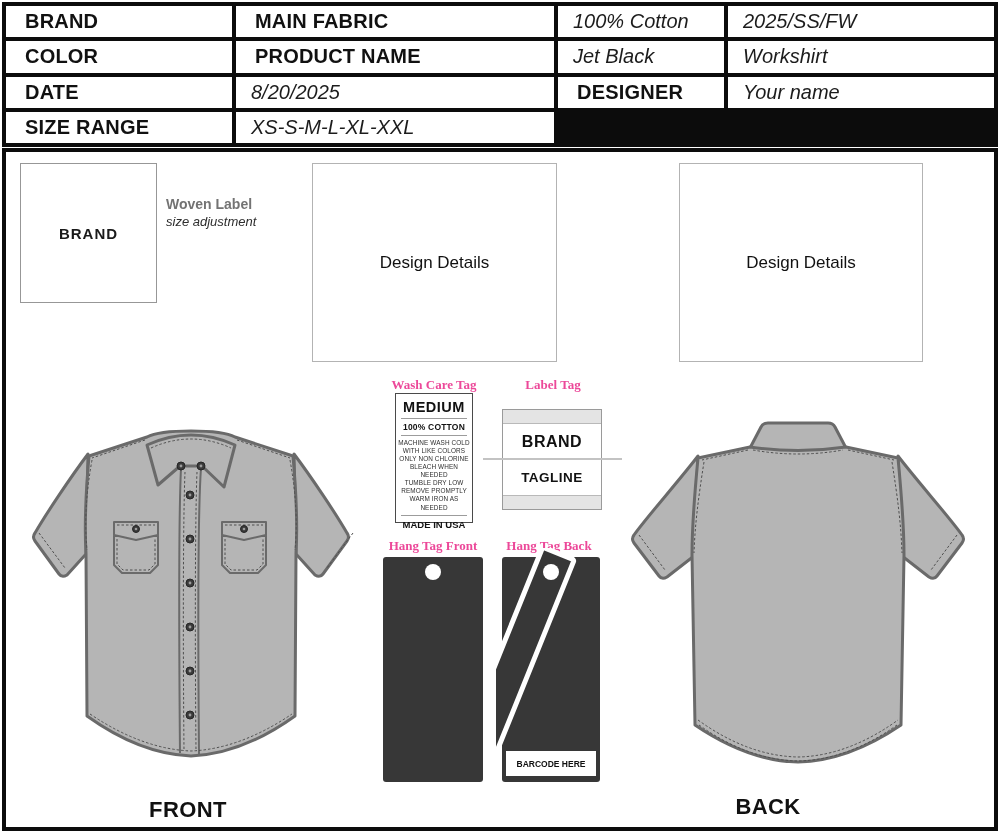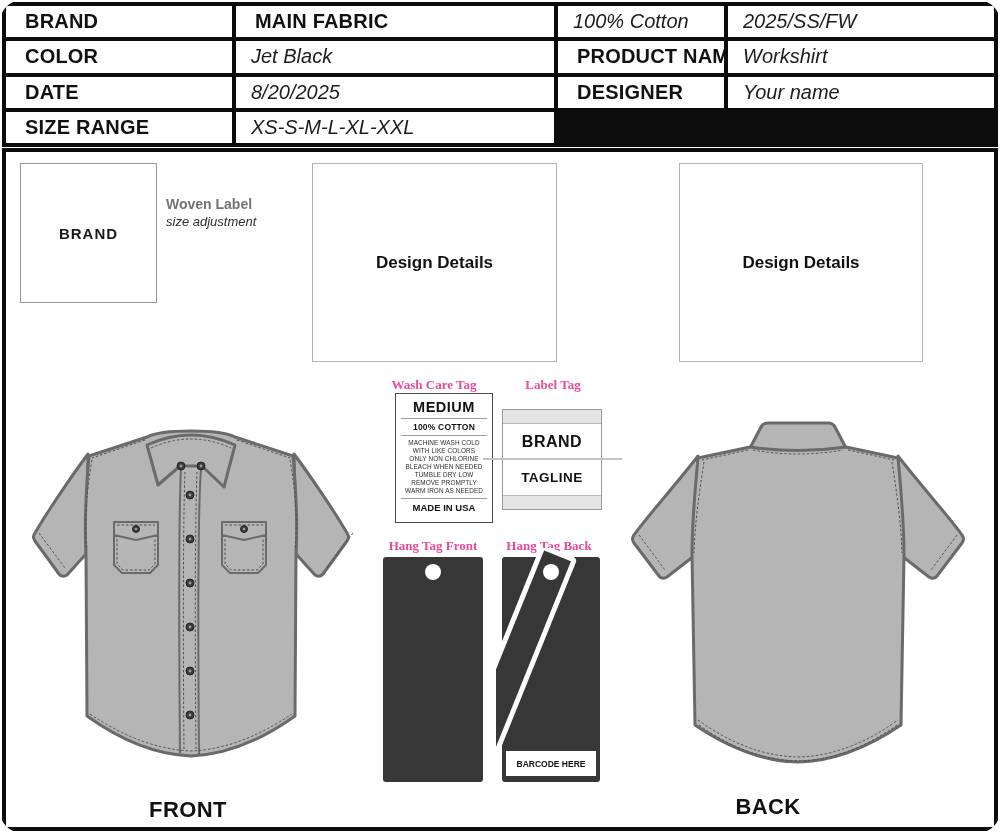--- a/index.html
+++ b/index.html
@@ -1,17 +1,17 @@
 <!DOCTYPE html>
 <html><head>
 <meta charset="utf-8">
 <style>
   html,body{margin:0;padding:0;background:#fff;}
   .page{position:relative;width:1000px;height:833px;background:#fff;
-        font-family:"Liberation Sans",sans-serif;overflow:hidden;border-radius:22px;}
+        font-family:"Liberation Sans",sans-serif;overflow:hidden;}
 
   
   .hdr{position:absolute;left:2px;top:2px;width:996px;height:145px;background:#0c0c0c;
        display:grid;grid-template-columns:226px 318px 166px 1fr;
        grid-template-rows:repeat(4,1fr);gap:4px;padding:4px;box-sizing:border-box;}
   .hc{background:#fff;display:flex;align-items:center;font-size:20px;color:#111;
       padding-left:19px;overflow:hidden;white-space:nowrap;}
   .hc.lab{font-weight:bold;letter-spacing:.2px;}
   .hc.val{font-style:italic;padding-left:15px;color:#1c1c1c;}
 
@@ -27,28 +27,28 @@
   .woven-box span{font-weight:bold;font-size:15px;letter-spacing:1px;color:#1a1a1a;}
   .woven-cap{left:166px;top:196px;line-height:1.25;}
   .woven-cap .t{font-weight:bold;font-size:14px;color:#737373;}
   .woven-cap .s{font-style:italic;font-size:13px;color:#2d2d2d;}
 
   
   .design-box{top:163px;height:199px;border:1px solid #b3b3b3;box-sizing:border-box;
               display:flex;align-items:center;justify-content:center;background:#fff;}
   .design-box.d1{left:312px;width:245px;}
   .design-box.d2{left:679px;width:244px;}
-  .design-box span{font-weight:bold;font-size:17px;color:#111;}
+  .design-box span{font-weight:normal;font-size:17px;color:#111;}
 
   
   .sec-title{font-weight:bold;font-size:13px;color:#ec4899;white-space:nowrap;
              transform:translateX(-50%);font-family:Liberation Serif, serif;}
 
   
-  .wc-box{left:395px;top:393px;width:98px;height:130px;border:1.5px solid #4a4a4a;
+  .wc-box{left:395px;top:393px;width:78px;height:130px;border:1.5px solid #4a4a4a;
           box-sizing:border-box;background:#fff;text-align:center;padding:5px 2px 3px;}
   .wc-size{font-weight:bold;font-size:14.5px;letter-spacing:.5px;color:#111;}
   .wc-div{border-top:1px solid #9c9c9c;margin:3px 3px;}
   .wc-fabric{font-weight:bold;font-size:8.5px;letter-spacing:.2px;color:#111;}
   .wc-care{font-size:6.4px;line-height:1.26;color:#2e2e2e;letter-spacing:.1px;}
   .wc-origin{font-weight:bold;font-size:9.5px;color:#111;margin-top:1px;}
 
   
   .lt-line{left:483px;top:458px;width:139px;height:1.5px;background:#c3c3c3;}
   .lt-box{left:502px;top:409px;width:100px;height:101px;border:1px solid #9a9a9a;
@@ -71,23 +71,23 @@
 
 <div class="page">
 
   <div class="hdr">
     <div class="hc lab">BRAND</div>
     <div class="hc lab">MAIN FABRIC</div>
     <div class="hc val">100% Cotton</div>
 
     <div class="hc val">2025/SS/FW</div>
     <div class="hc lab">COLOR</div>
+    <div class="hc lab">PRODUCT NAME</div>
+
     <div class="hc val">Jet Black</div>
-
-    <div class="hc lab">PRODUCT NAME</div>
     <div class="hc val">Workshirt</div>
     <div class="hc lab">DATE</div>
     <div class="hc val">8/20/2025</div>
 
     <div class="hc lab">DESIGNER</div>
     <div class="hc val">Your name</div>
     <div class="hc lab">SIZE RANGE</div>
     <div class="hc val">XS-S-M-L-XL-XXL</div>
   </div>
 

